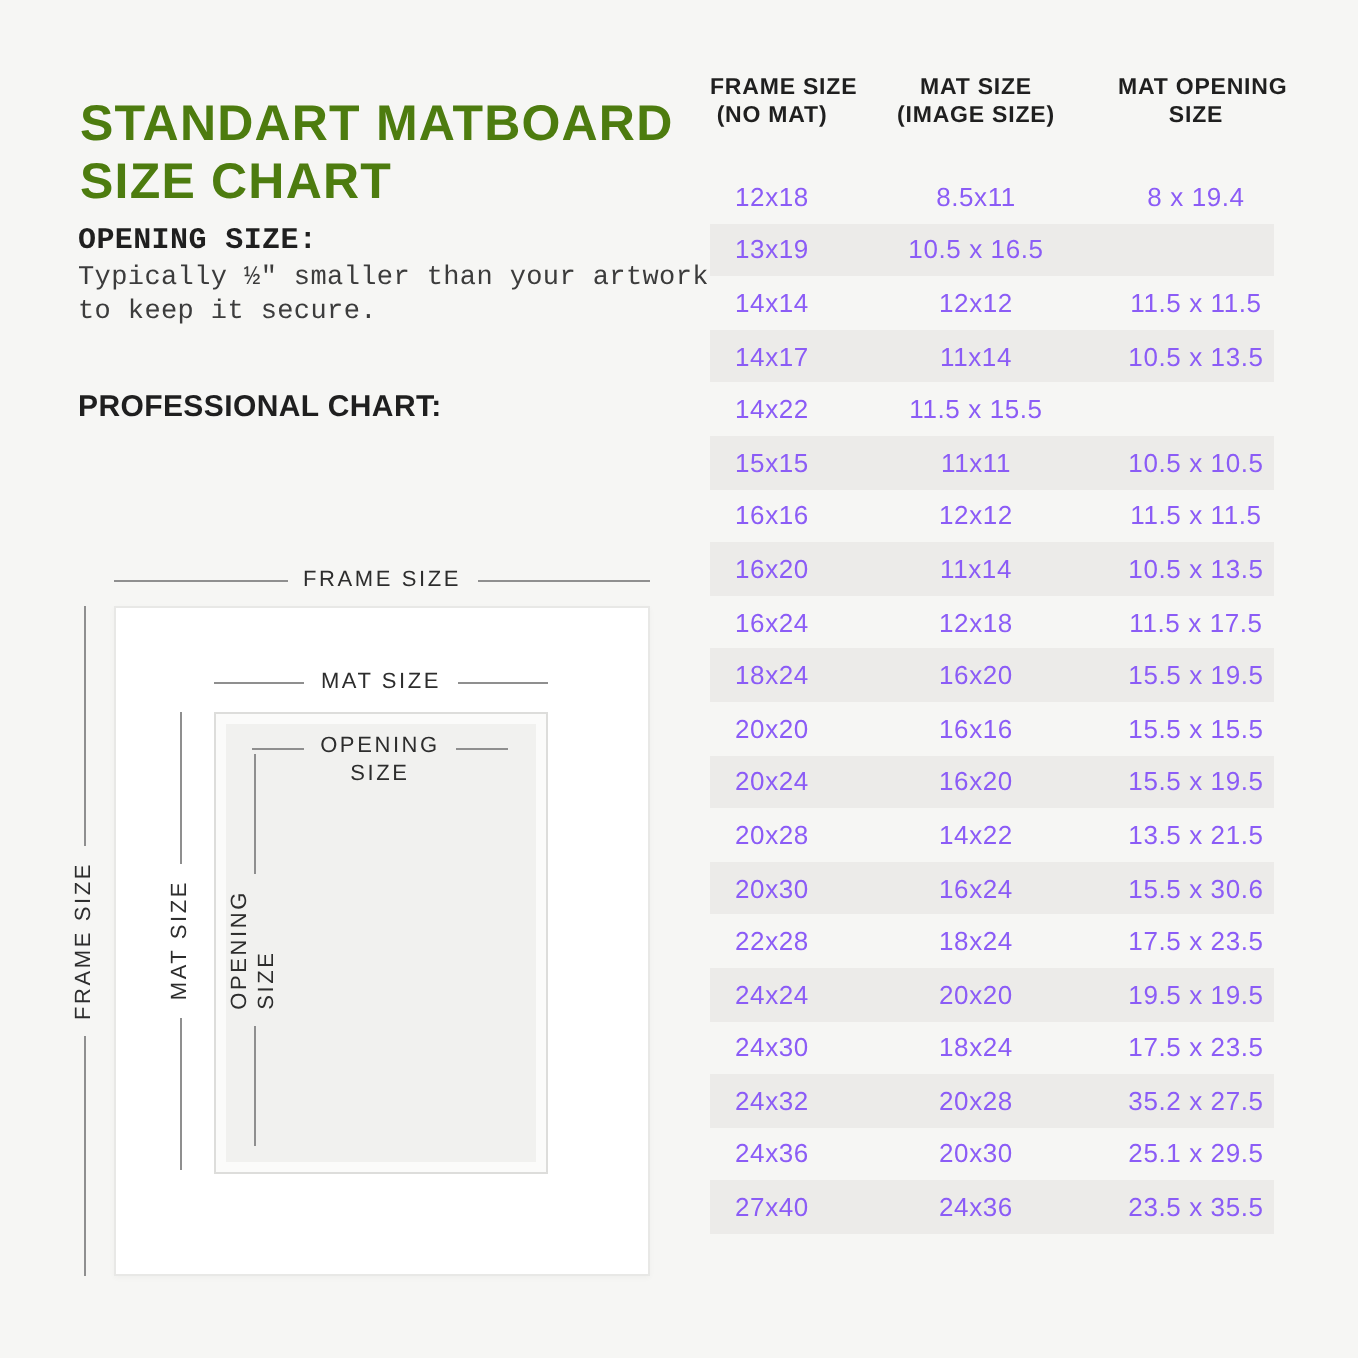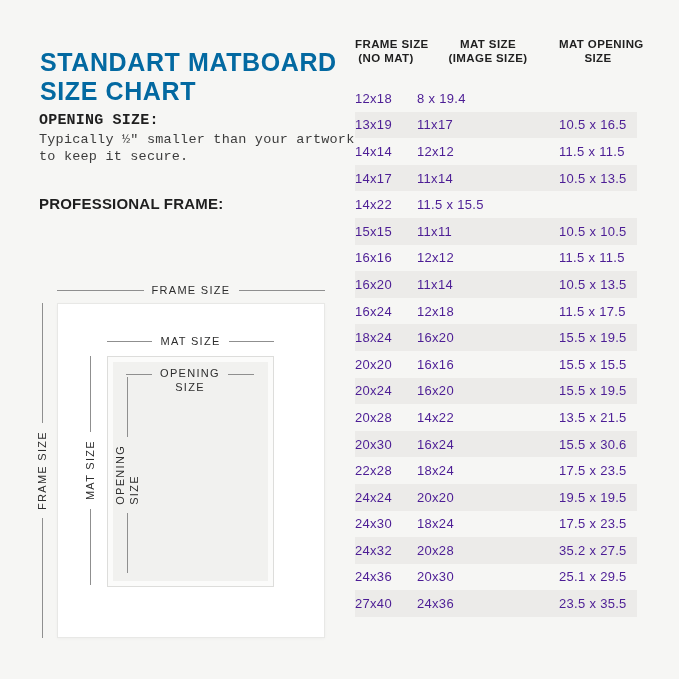--- a/index.html
+++ b/index.html
@@ -9,21 +9,21 @@
     overflow: hidden;
     background: #f6f6f4;
     font-family: "Liberation Sans", sans-serif;
     color: #222;
   }
 
   
   .title {
     position: absolute; left: 40px; top: 31px; width: 305px;
     font-size: 25px; line-height: 29px; font-weight: 700;
-    letter-spacing: 0.6px; color: #0369a1;
+    letter-spacing: 0.6px; color: #4d7c0f;
   }
   .info { position: absolute; left: 39px; width: 320px; }
   .info-heading {
     font-size: 15px; font-weight: 700; letter-spacing: 0.2px;
     color: #1f1f1f; margin-bottom: 3px;
   }
   .info-body {
     font-size: 13.5px; line-height: 16.5px; letter-spacing: 0.2px;
     color: #3c3c3c; white-space: pre-line;
   }
@@ -86,37 +86,37 @@
     font-size: 11.5px; font-weight: 700; letter-spacing: 0.4px;
     line-height: 14px; color: #1f1f1f; white-space: nowrap;
   }
   .tbody { position: absolute; left: 355px; top: 85px; width: 282px; }
   .trow {
     display: grid; grid-template-columns: 62px 142px 78px;
     height: 26.6px; align-items: center;
   }
   .trow.alt { background: #ecebe9; }
   .tcell {
-    text-align: left; font-size: 13px; letter-spacing: 0.3px;
-    color: #4c1d95; white-space: nowrap;
+    text-align: center; font-size: 13px; letter-spacing: 0.3px;
+    color: #8b5cf6; white-space: nowrap;
   }
 </style>
 </head>
 <body>
 
 <h1 class="title">STANDART MATBOARD SIZE CHART</h1>
 
 <div class="info" id="info-opening">
   <div class="info-heading">OPENING SIZE:</div>
   <div class="info-body">Typically ½" smaller than your artwork
 to keep it secure.</div>
 </div>
 
 <div class="info" id="info-bevel">
-  <div class="info-heading">PROFESSIONAL FRAME:</div>
+  <div class="info-heading">PROFESSIONAL CHART:</div>
 </div>
 
 <div class="frame-box"></div>
 <div class="mat-box"></div>
 
 <div class="dim-h" id="dim-frame-h">
   <div class="dline"></div>
   <div class="dim-label">FRAME SIZE</div>
   <div class="dline"></div>
 </div>
@@ -168,25 +168,25 @@
   </div>
   <div class="hcell">
     <div>MAT OPENING</div>
     <div>SIZE</div>
   </div>
 </div>
 
 <div class="tbody">
     <div class="trow">
       <div class="tcell">12x18</div>
+      <div class="tcell">8.5x11</div>
       <div class="tcell">8 x 19.4</div>
     </div>
     <div class="trow alt">
       <div class="tcell">13x19</div>
-      <div class="tcell">11x17</div>
       <div class="tcell">10.5 x 16.5</div>
     </div>
     <div class="trow">
       <div class="tcell">14x14</div>
       <div class="tcell">12x12</div>
       <div class="tcell">11.5 x 11.5</div>
     </div>
     <div class="trow alt">
       <div class="tcell">14x17</div>
       <div class="tcell">11x14</div>

